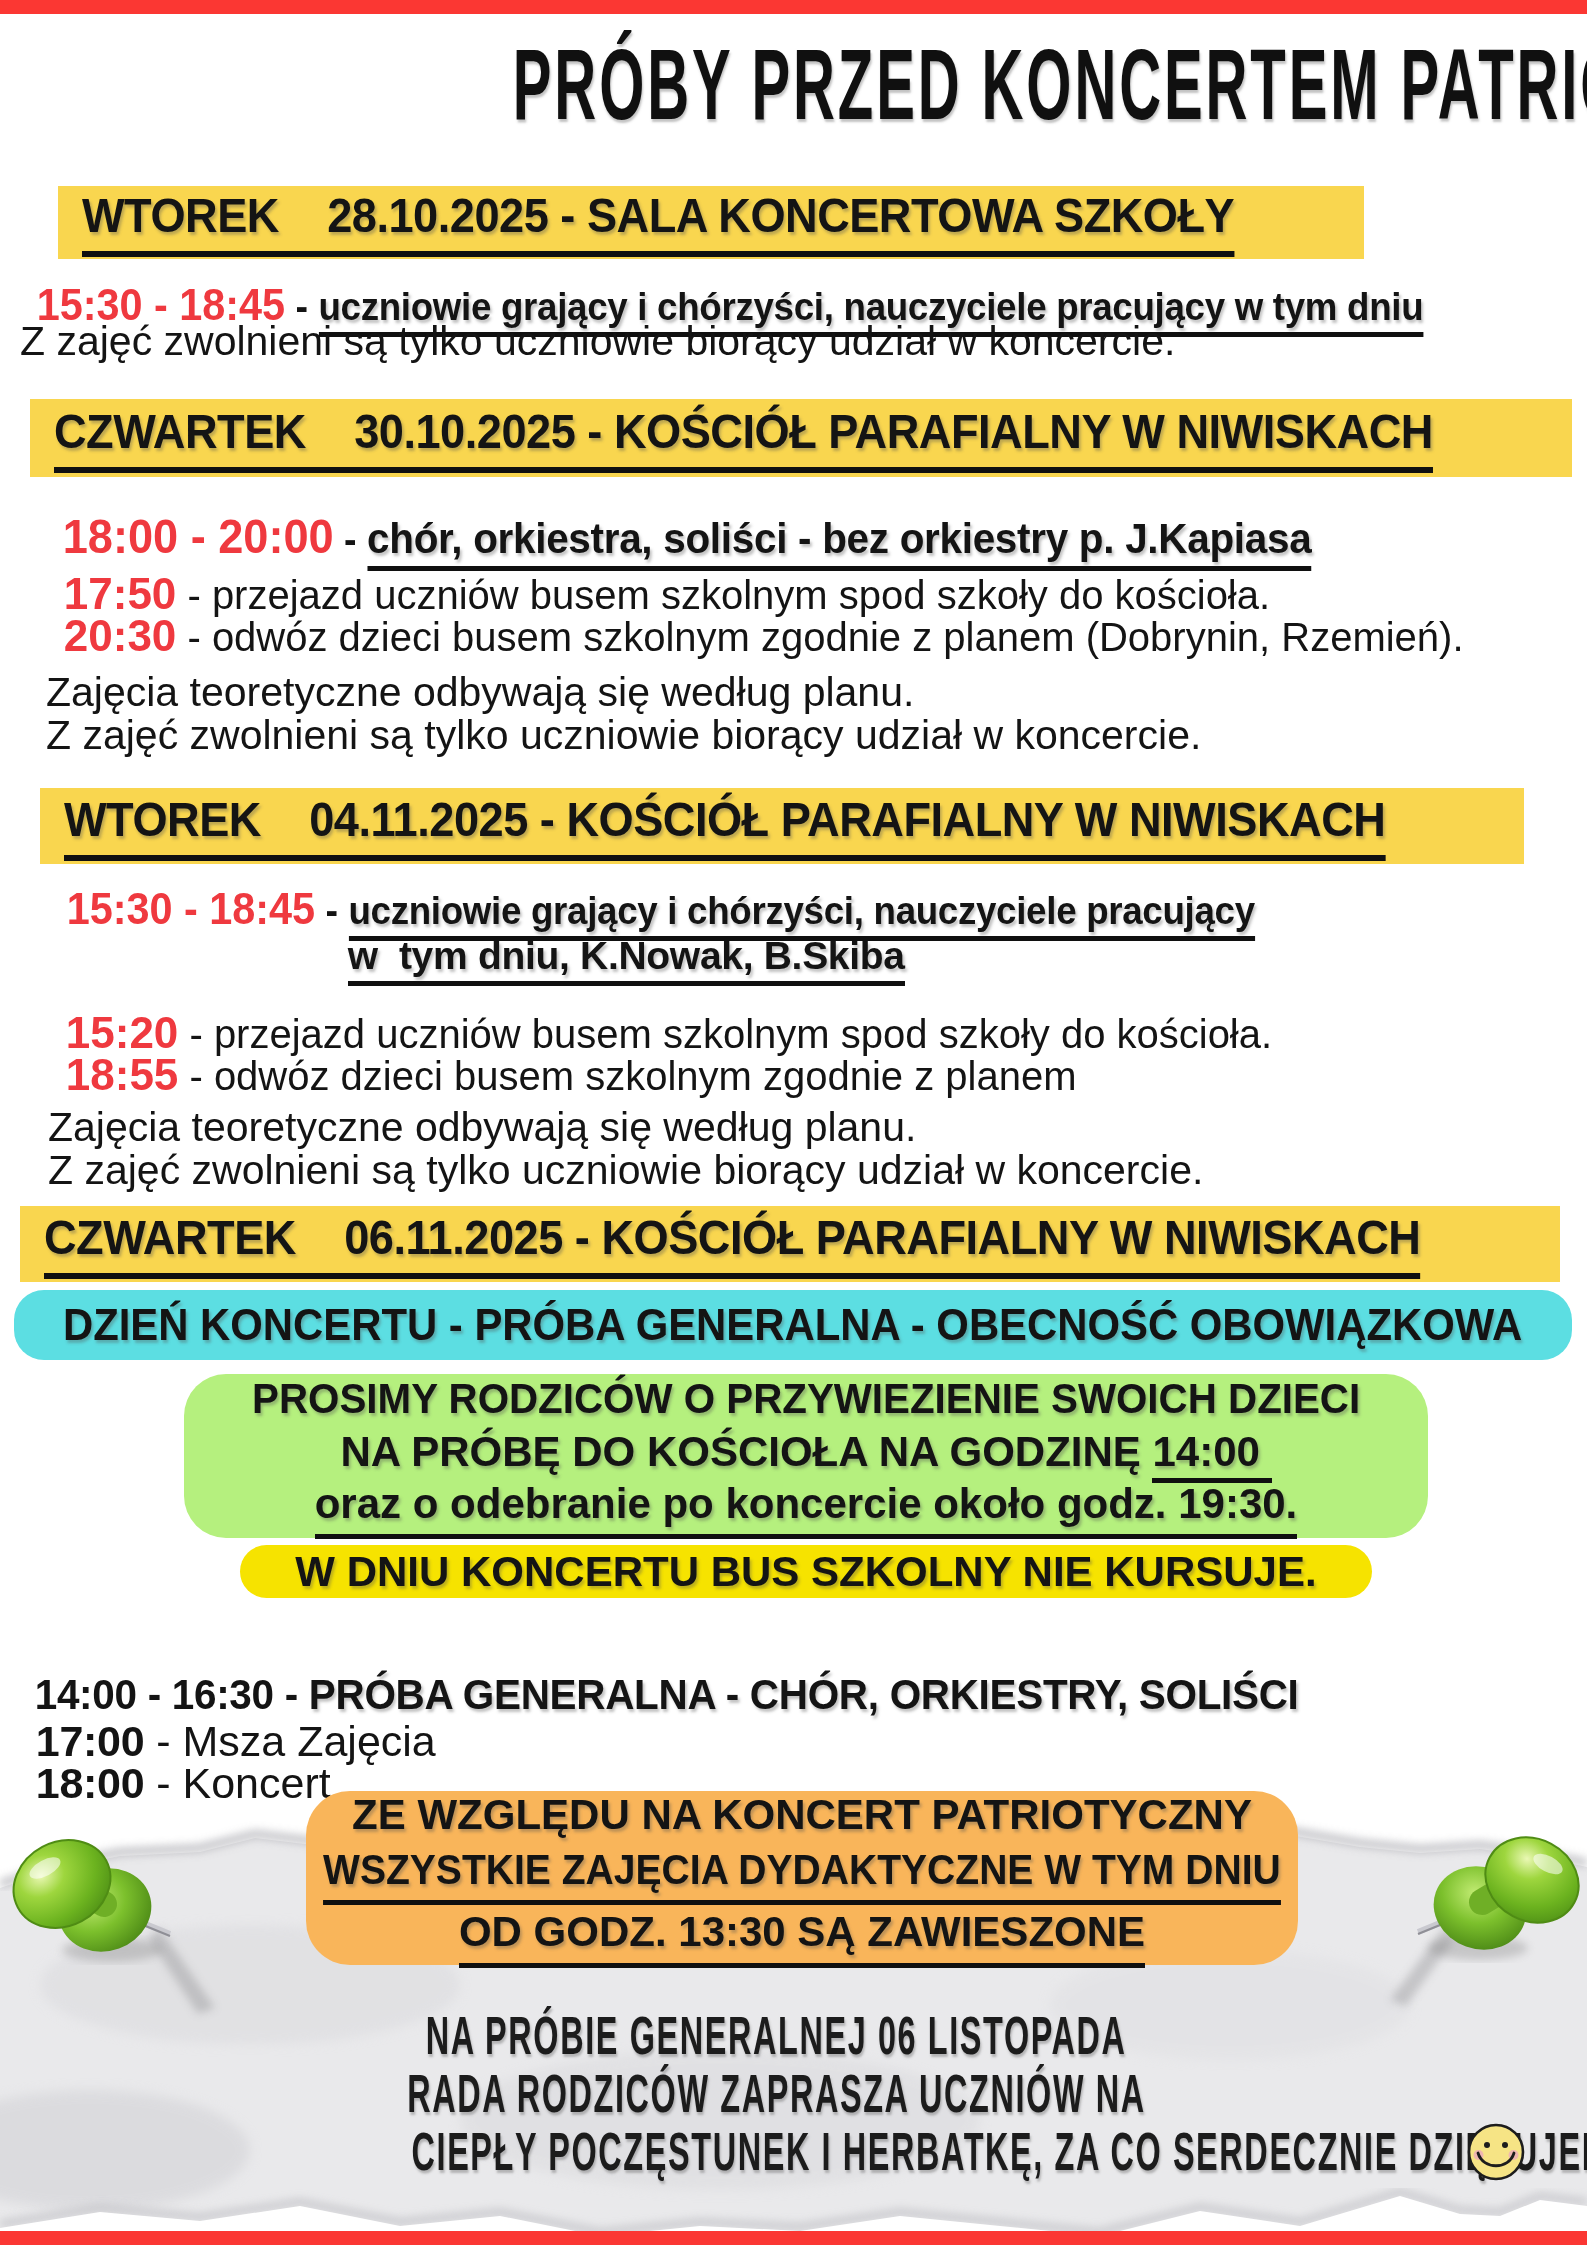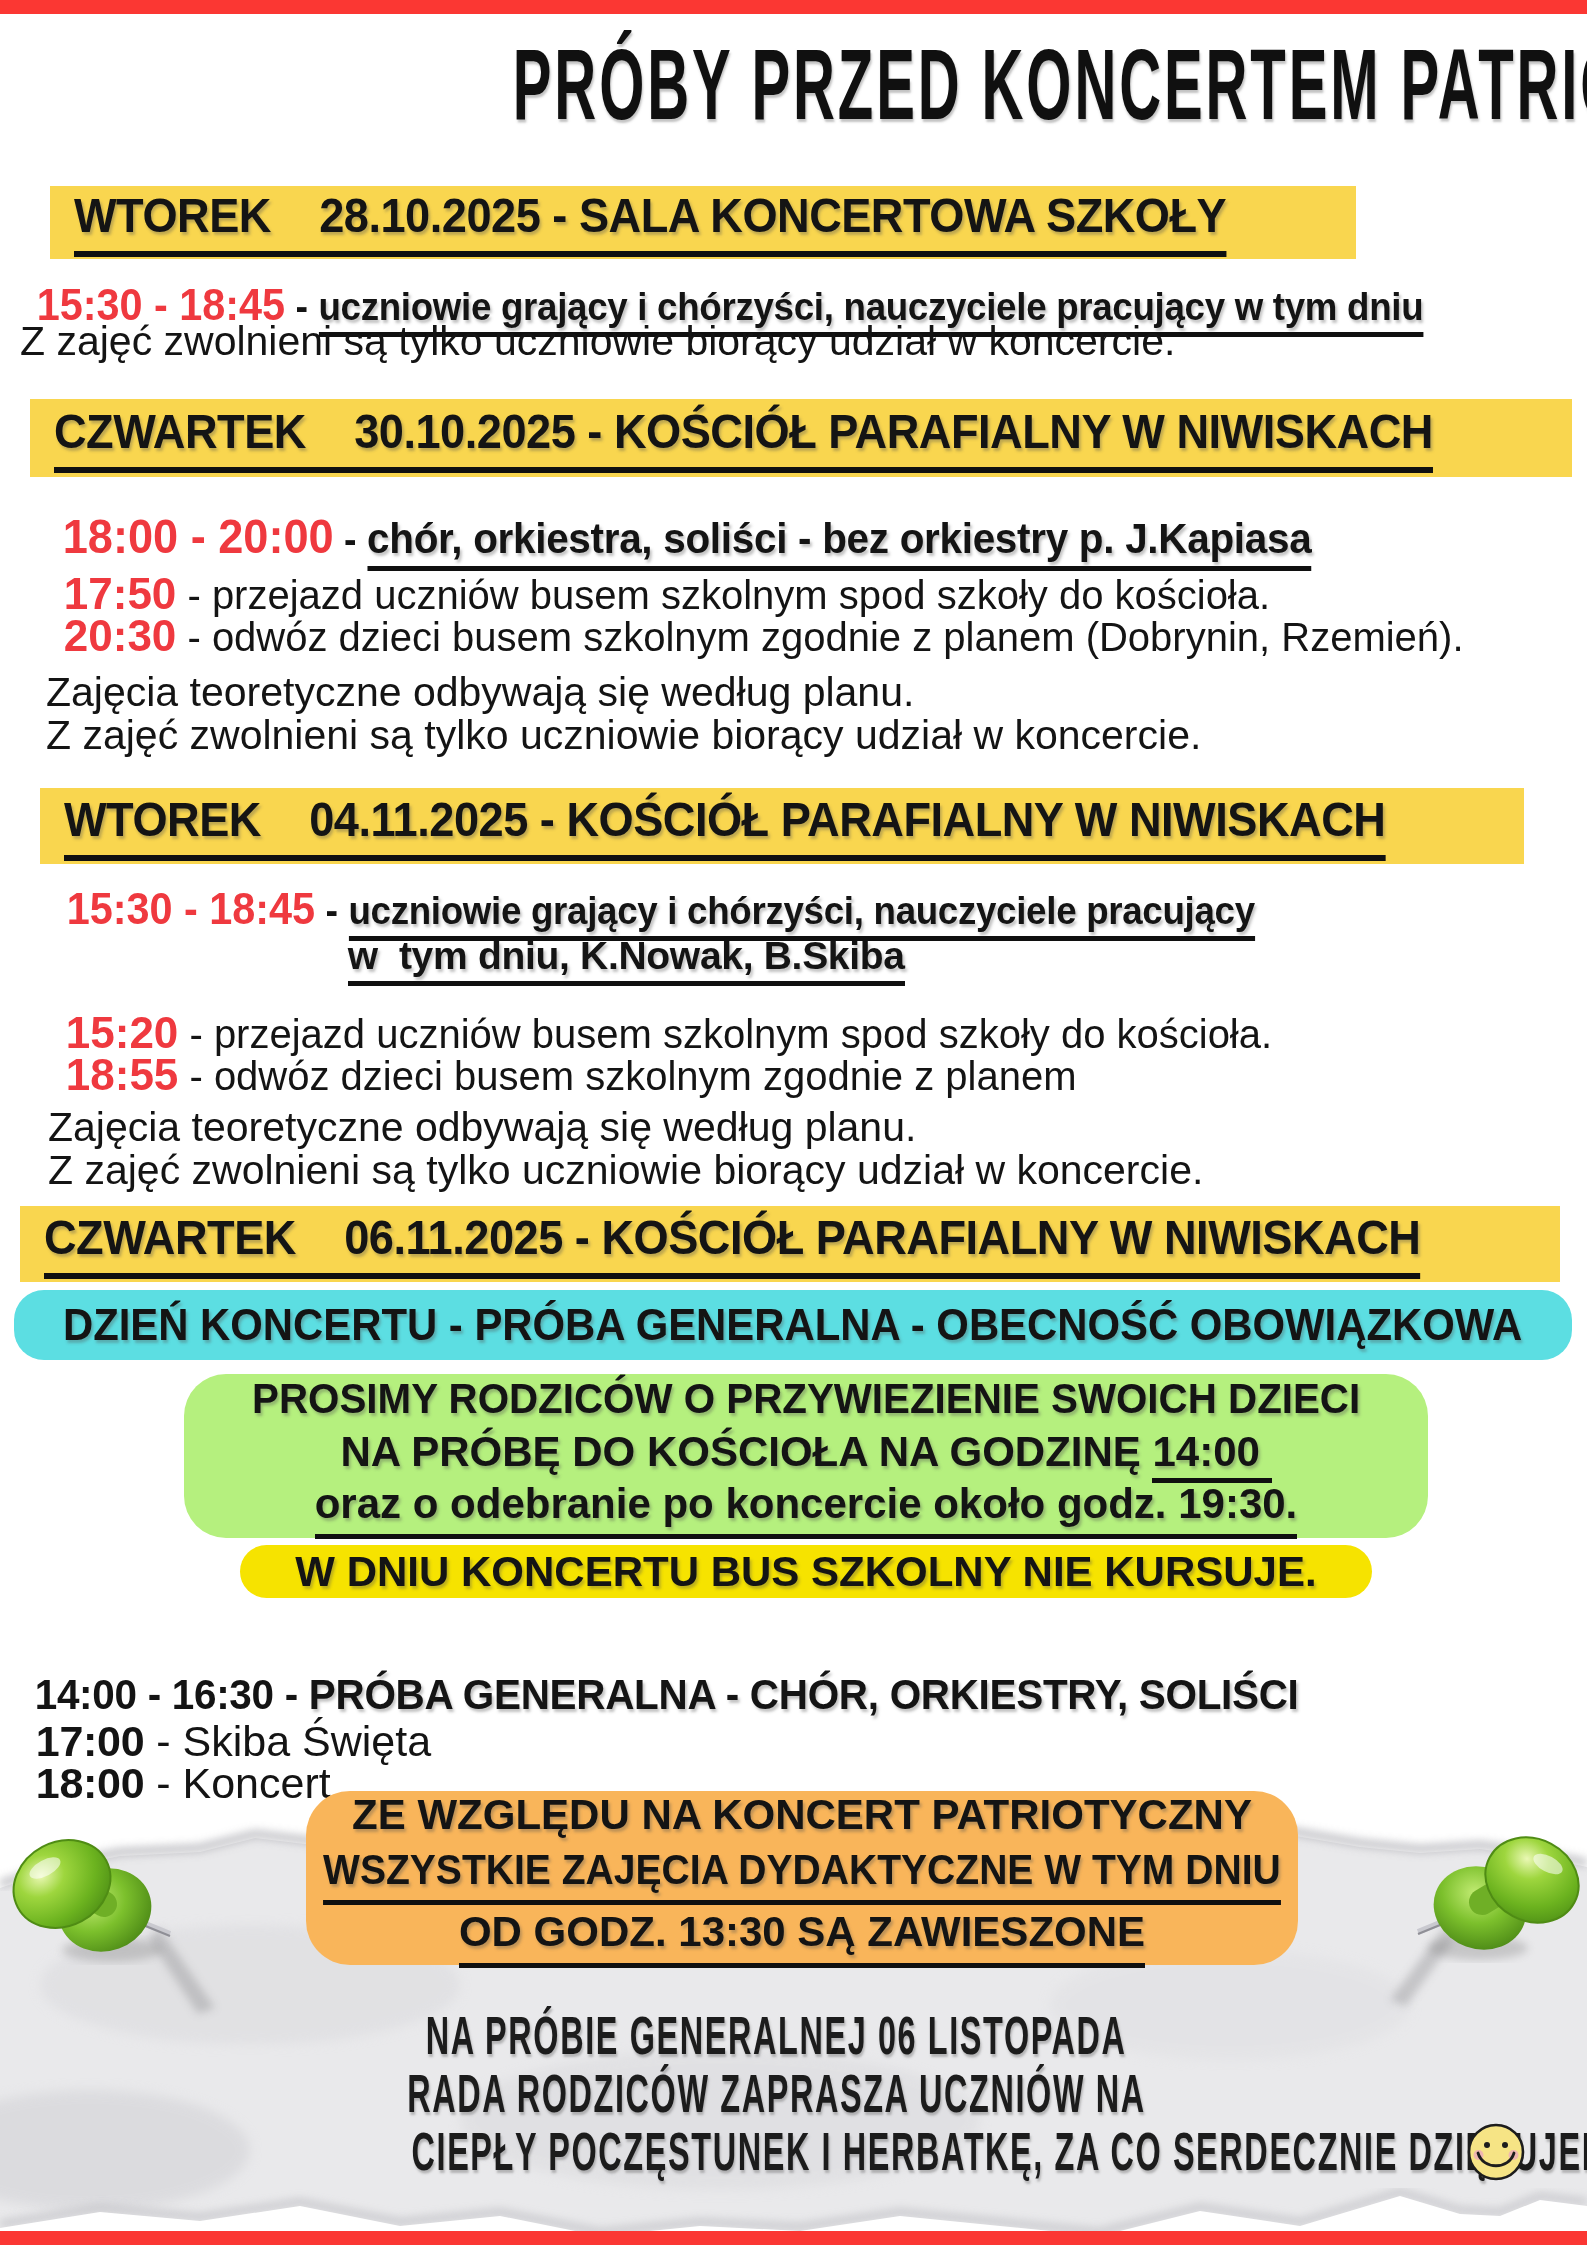--- a/index.html
+++ b/index.html
@@ -118,21 +118,21 @@
       <line x1="1512" y1="1884" x2="1482" y2="1902" stroke="#6faf26" stroke-width="26" stroke-linecap="round"></line>
       <ellipse cx="1532" cy="1880" rx="48" ry="41" fill="url(#pinHead)" stroke="#4f8c14" stroke-width="2" transform="rotate(28 1532 1880)"></ellipse>
       <ellipse cx="1548" cy="1864" rx="16" ry="8" fill="#ffffff" opacity=".55" transform="rotate(28 1548 1864)"></ellipse>
     </g>
   </svg>
 
   <div class="abs" id="title-wrap">
     <span id="title" class="condC sh">PRÓBY PRZED KONCERTEM PATRIOTYCZNYM</span>
   </div>
 
-  <div class="abs hdr" style="left:50px; top:186px; width:1282px; height:73px;">
+  <div class="abs hdr" style="left:58px; top:186px; width:1282px; height:73px;">
     <span class="hdr-text sh">WTOREK&nbsp;&nbsp;&nbsp;&nbsp;28.10.2025 - SALA KONCERTOWA SZKOŁY</span>
   </div>
   <div class="abs line sqL" style="left:20px; top:262px;">
     <span class="t-red">15:30 - 18:45</span><span class="sep"> - </span><span class="u-bold sh">uczniowie grający i chórzyści, nauczyciele pracujący w tym dniu</span>
   </div>
   <div class="abs note" style="left:20px; top:318px;">Z zajęć zwolnieni są tylko uczniowie biorący udział w koncercie.</div>
 
   <div class="abs hdr" style="left:30px; top:399px; width:1518px; height:78px;">
     <span class="hdr-text sh">CZWARTEK&nbsp;&nbsp;&nbsp;&nbsp;30.10.2025 - KOŚCIÓŁ PARAFIALNY W NIWISKACH</span>
   </div>
@@ -181,21 +181,21 @@
   </div>
 
   <div class="abs banner sh" id="banner-pill">
     <span>W DNIU KONCERTU BUS SZKOLNY NIE KURSUJE.</span>
   </div>
 
   <div class="abs sched sqL" style="left:18px; top:1652px;">
     <span class="sched-b">14:00 - 16:30</span><span class="sched-b"> - </span><span class="sched-b sh">PRÓBA GENERALNA - CHÓR, ORKIESTRY, SOLIŚCI</span>
   </div>
   <div class="abs sched" style="left:18px; top:1699px;">
-    <span class="sched-b">17:00</span><span class="sched-reg"> - </span><span class="sched-reg">Skiba Święta</span>
+    <span class="sched-b">17:00</span><span class="sched-reg"> - </span><span class="sched-reg">Msza Zajęcia</span>
   </div>
   <div class="abs sched" style="left:18px; top:1741px;">
     <span class="sched-b">18:00</span><span class="sched-reg"> - </span><span class="sched-reg">Koncert</span>
   </div>
 
   <div class="abs banner sh" id="banner-orange">
     <span>ZE WZGLĘDU NA KONCERT PATRIOTYCZNY</span>
     <span class="u-band sqC">WSZYSTKIE ZAJĘCIA DYDAKTYCZNE W TYM DNIU</span>
     <span class="u-band">OD GODZ. 13:30 SĄ ZAWIESZONE</span>
   </div>

